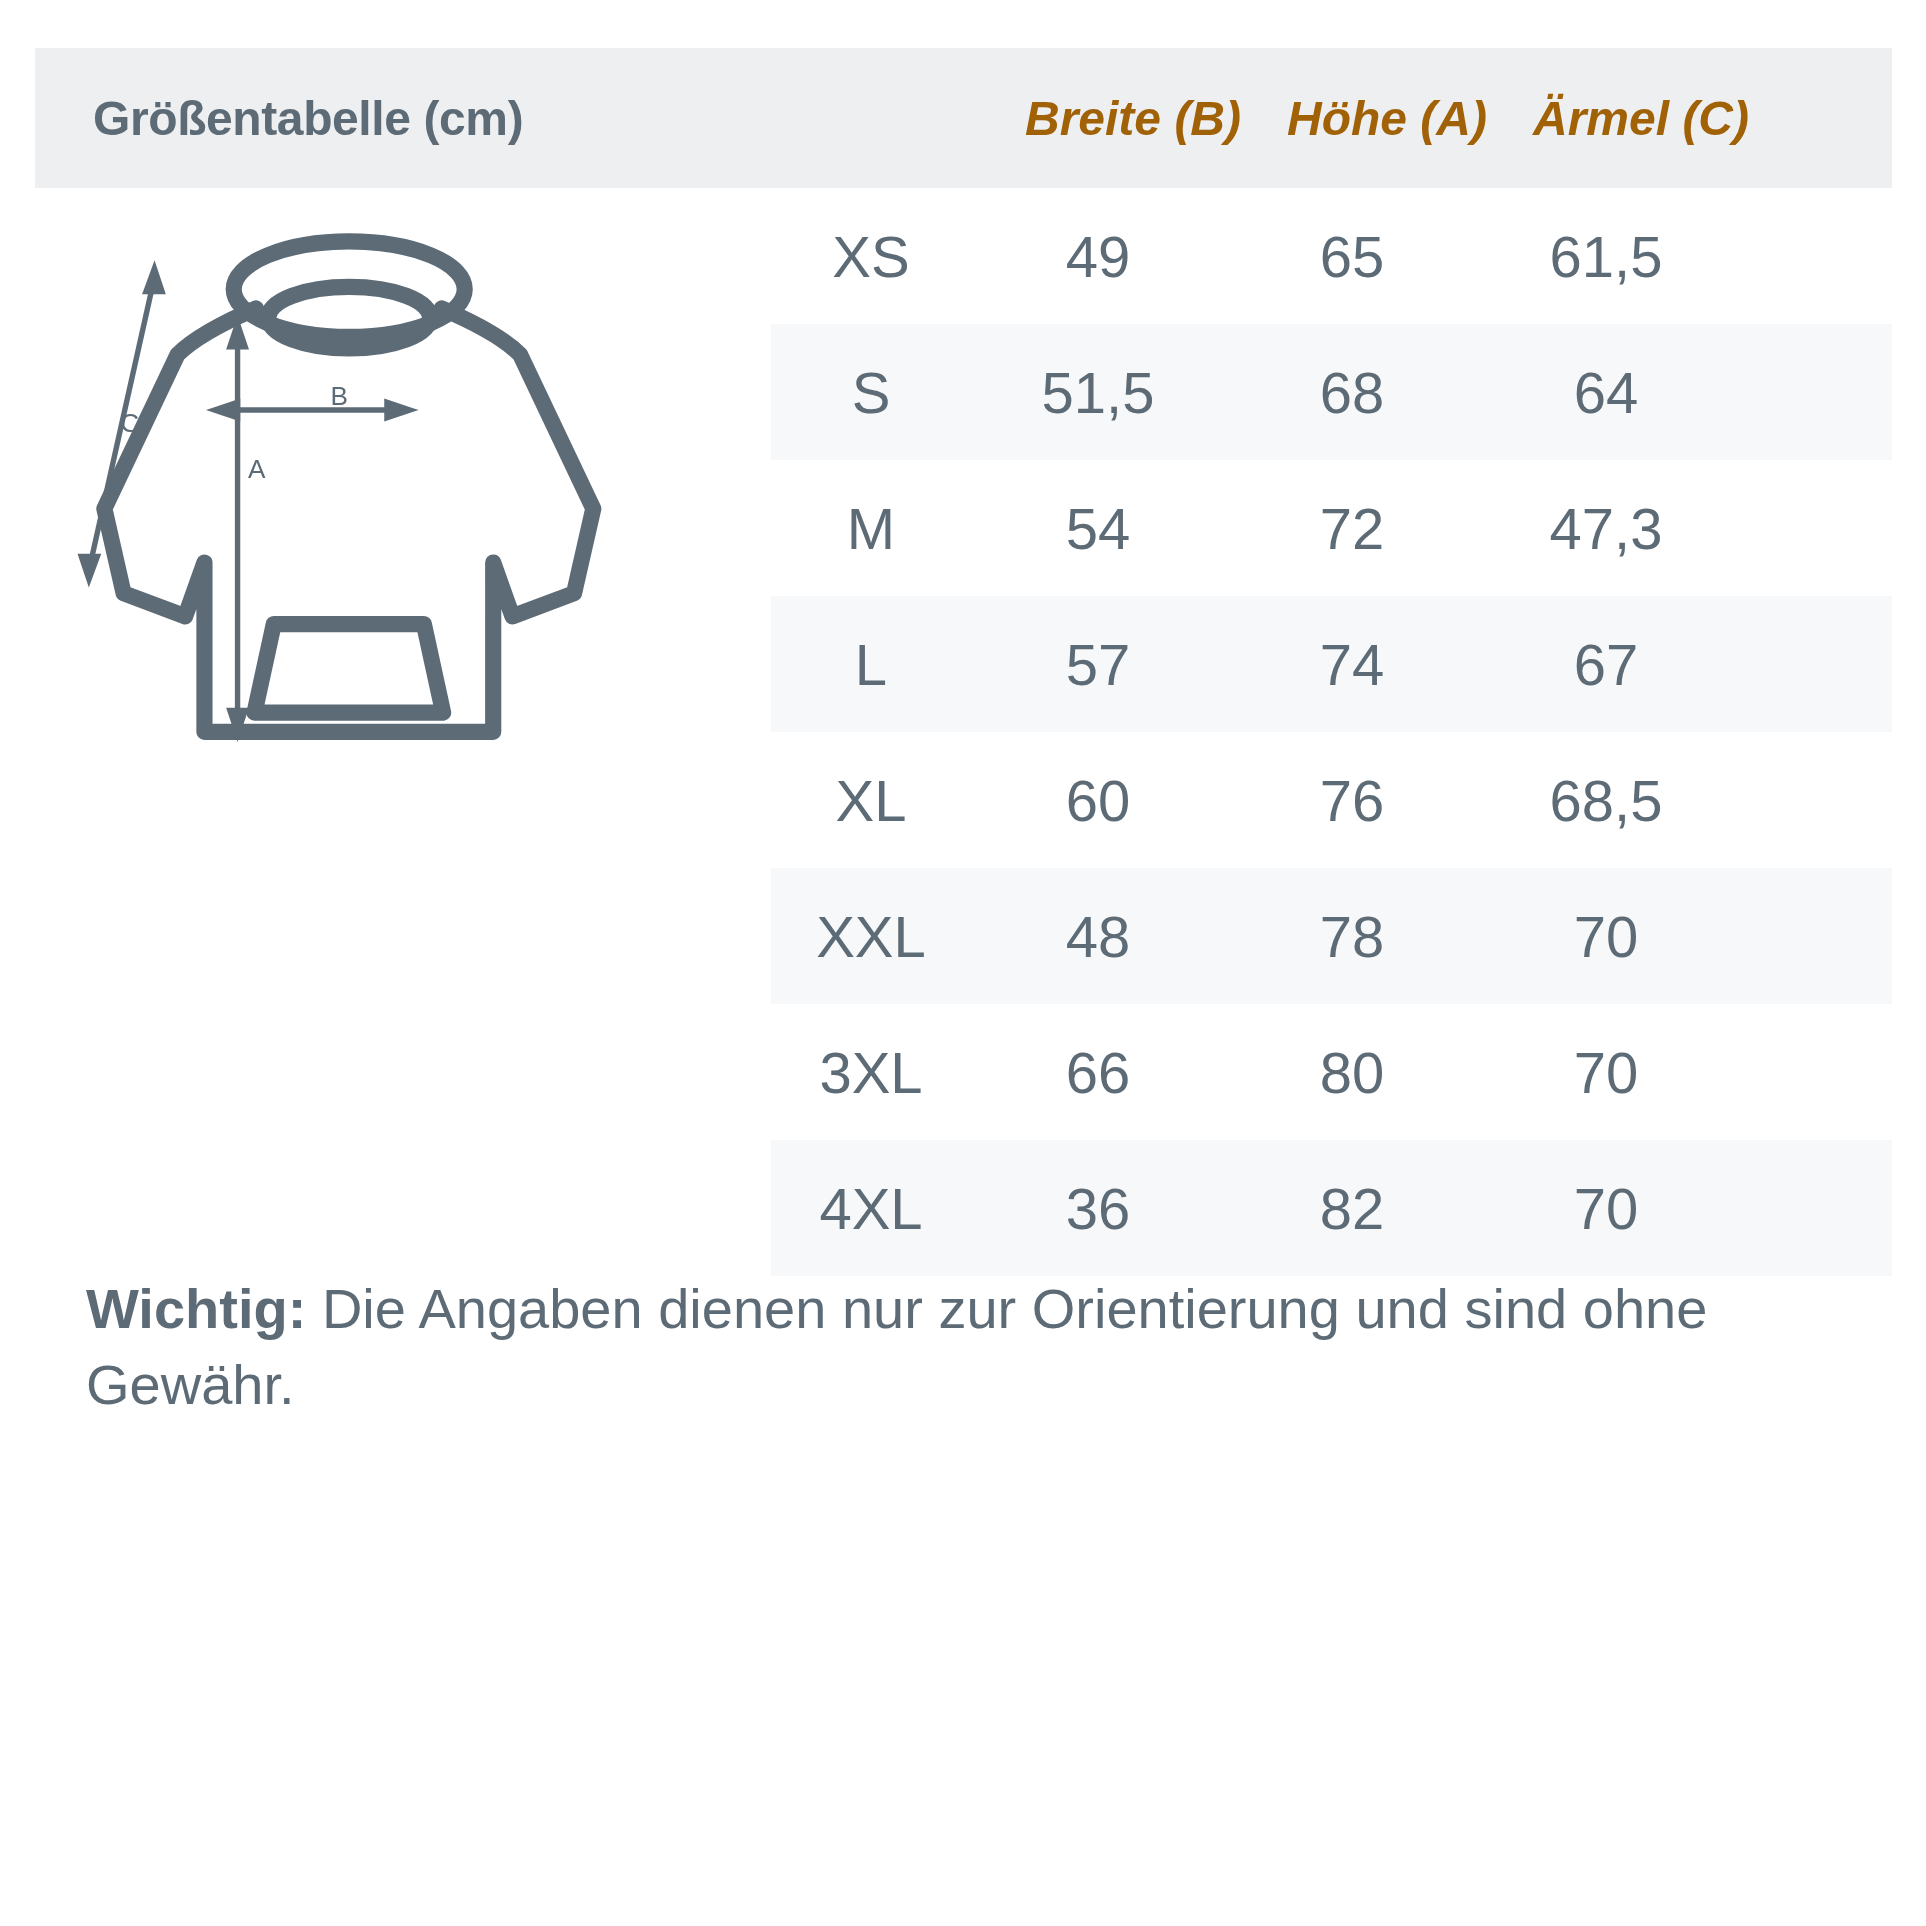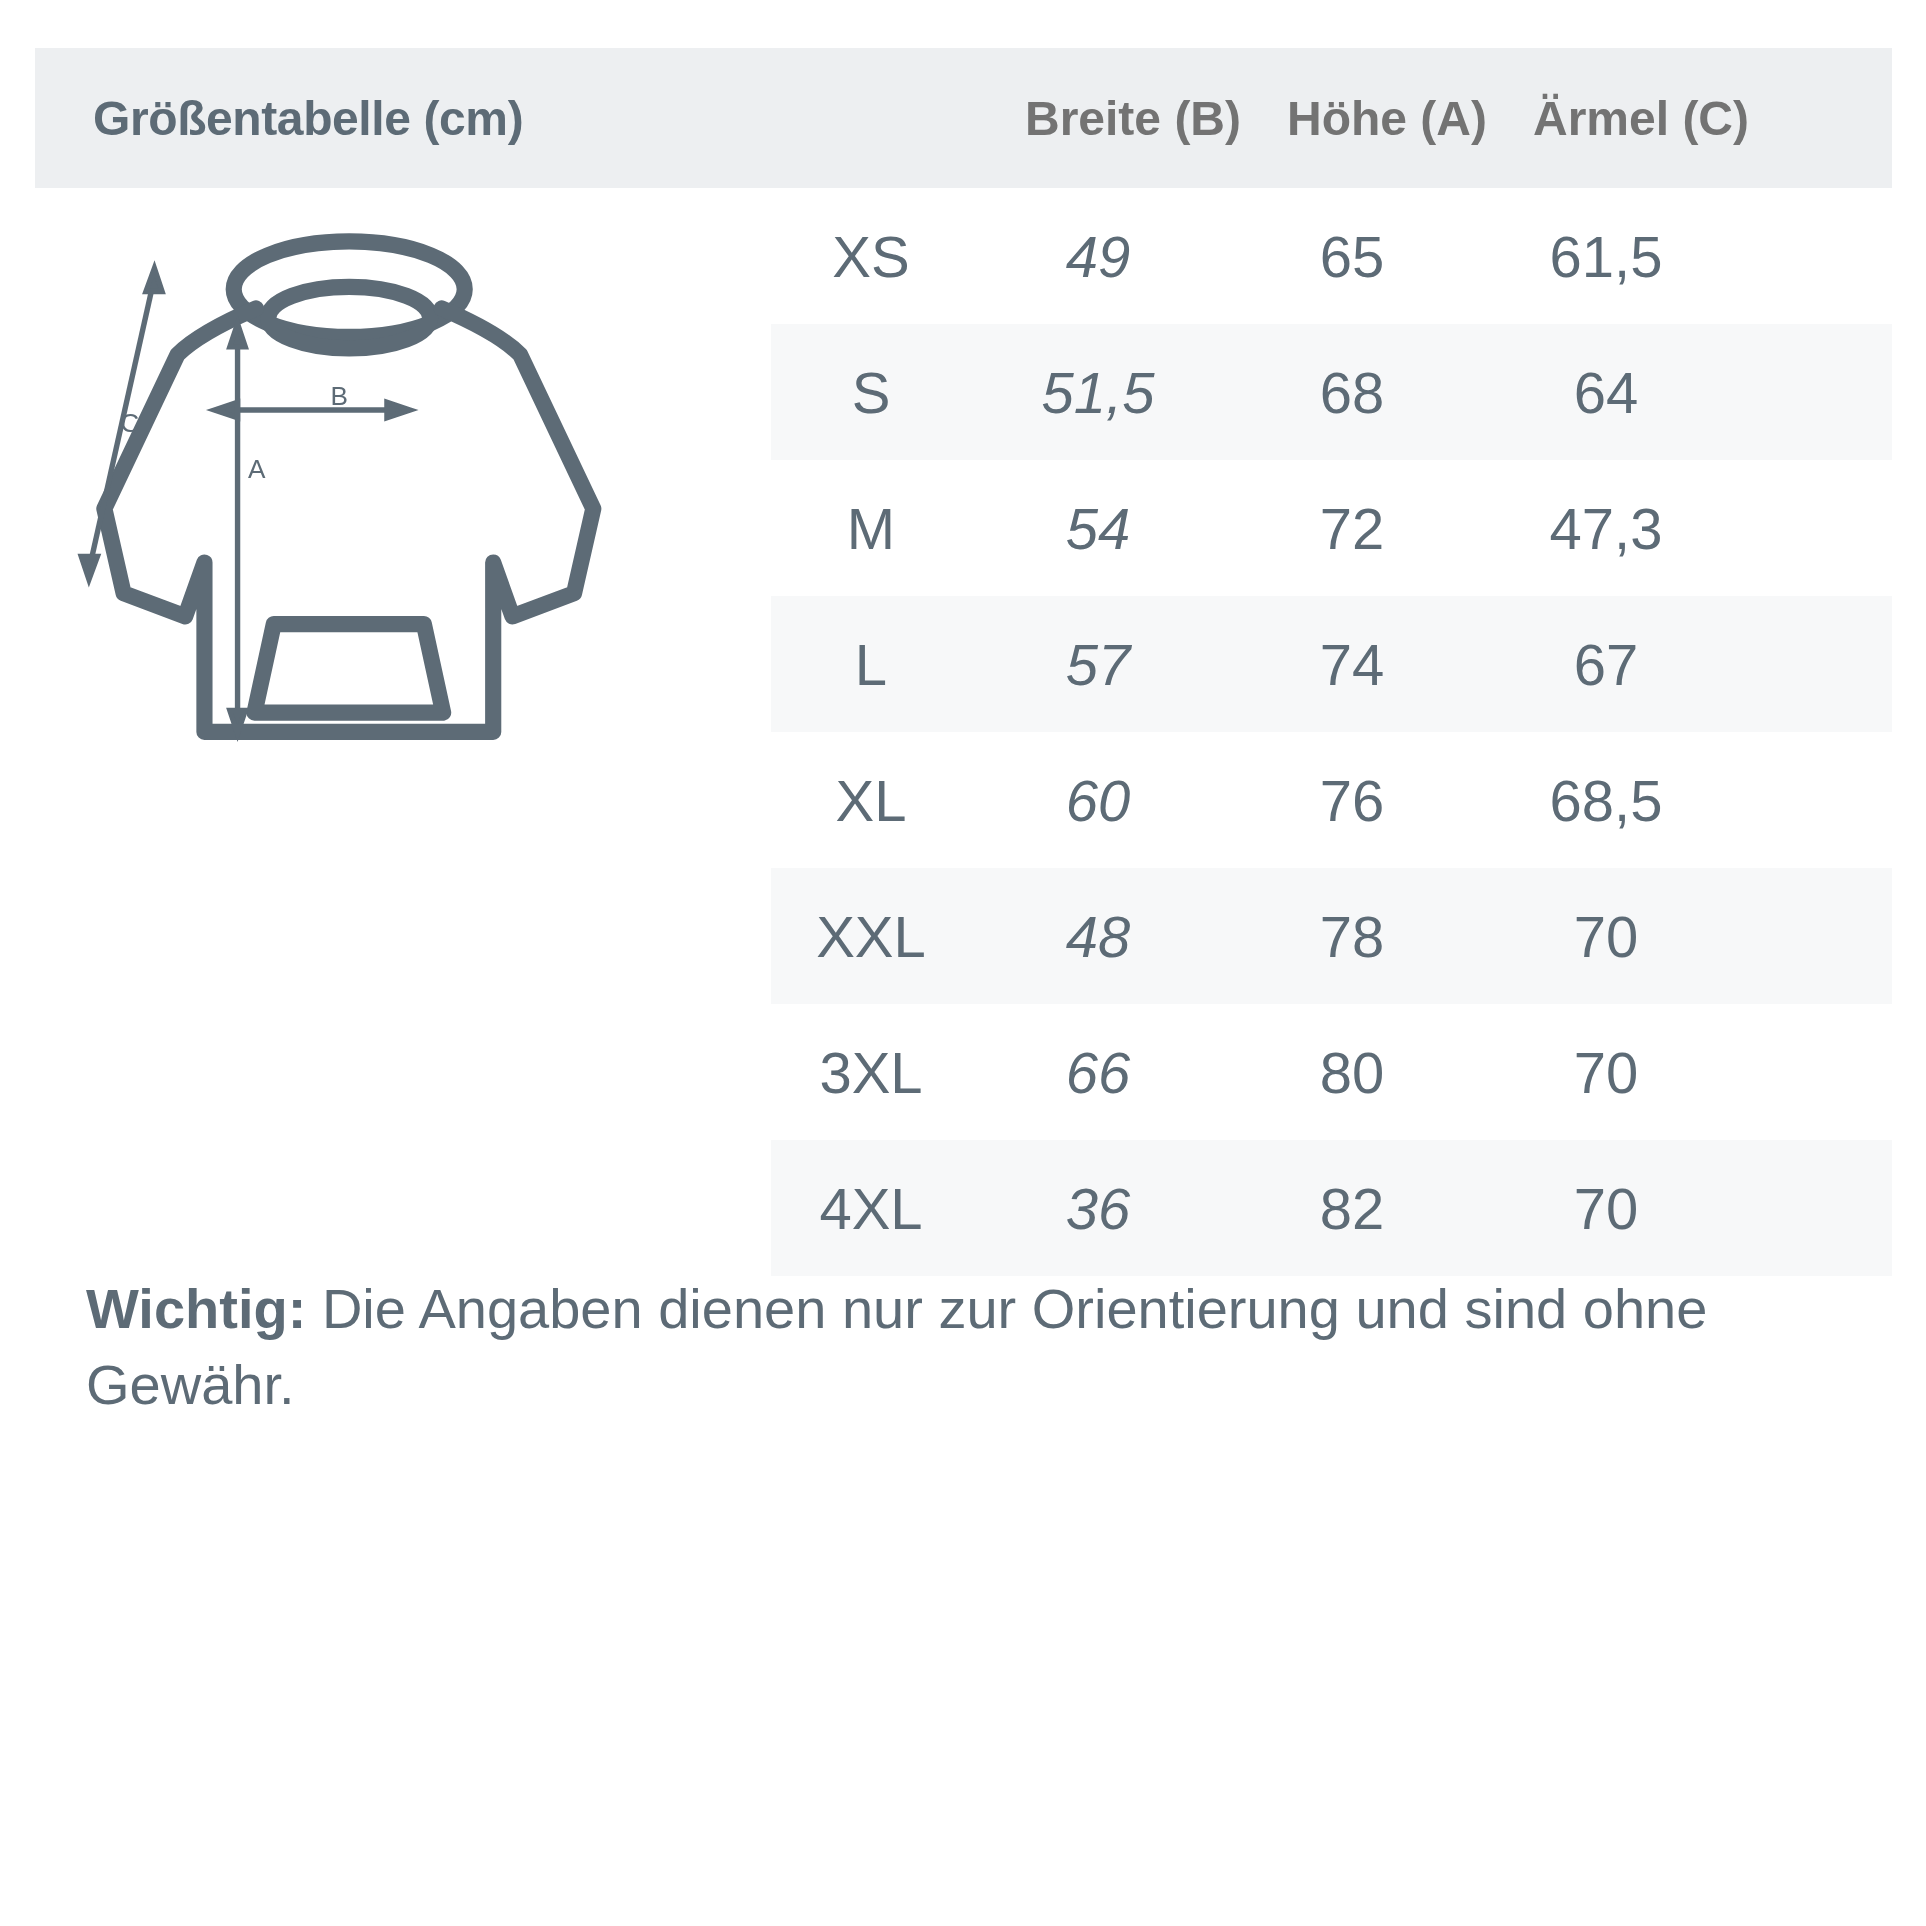--- a/index.html
+++ b/index.html
@@ -48,23 +48,24 @@
     left: 771px;
     top: 0;
     height: 140px;
     width: 1086px;
     display: flex;
     align-items: center;
   }
   .header-col {
     font-size: 48px;
     font-weight: bold;
-    color: #737373;
+    color: #a16207;
     text-align: center;
     white-space: nowrap;
+    font-style: italic;
   }
   .hc-size   { width: 200px; }
   .hc-b      { width: 254px; }
   .hc-a      { width: 254px; }
   .hc-c      { width: 254px; }
 
   
   .table {
     position: absolute;
     left: 771px;
@@ -78,21 +79,21 @@
     box-sizing: border-box;
   }
   .row.alt { background: #f7f8f9; }
   .cell {
     font-size: 58px;
     color: #5d6b76;
     text-align: center;
     white-space: nowrap;
   }
   .c-size { width: 200px; }
-  .c-b    { width: 254px; font-style: italic; }
+  .c-b    { width: 254px; }
   .c-a    { width: 254px; }
   .c-c    { width: 254px; }
 
   
   .illustration {
     position: absolute;
     left: 62px;
     top: 231px;
     width: 693px;
     height: 586px;

